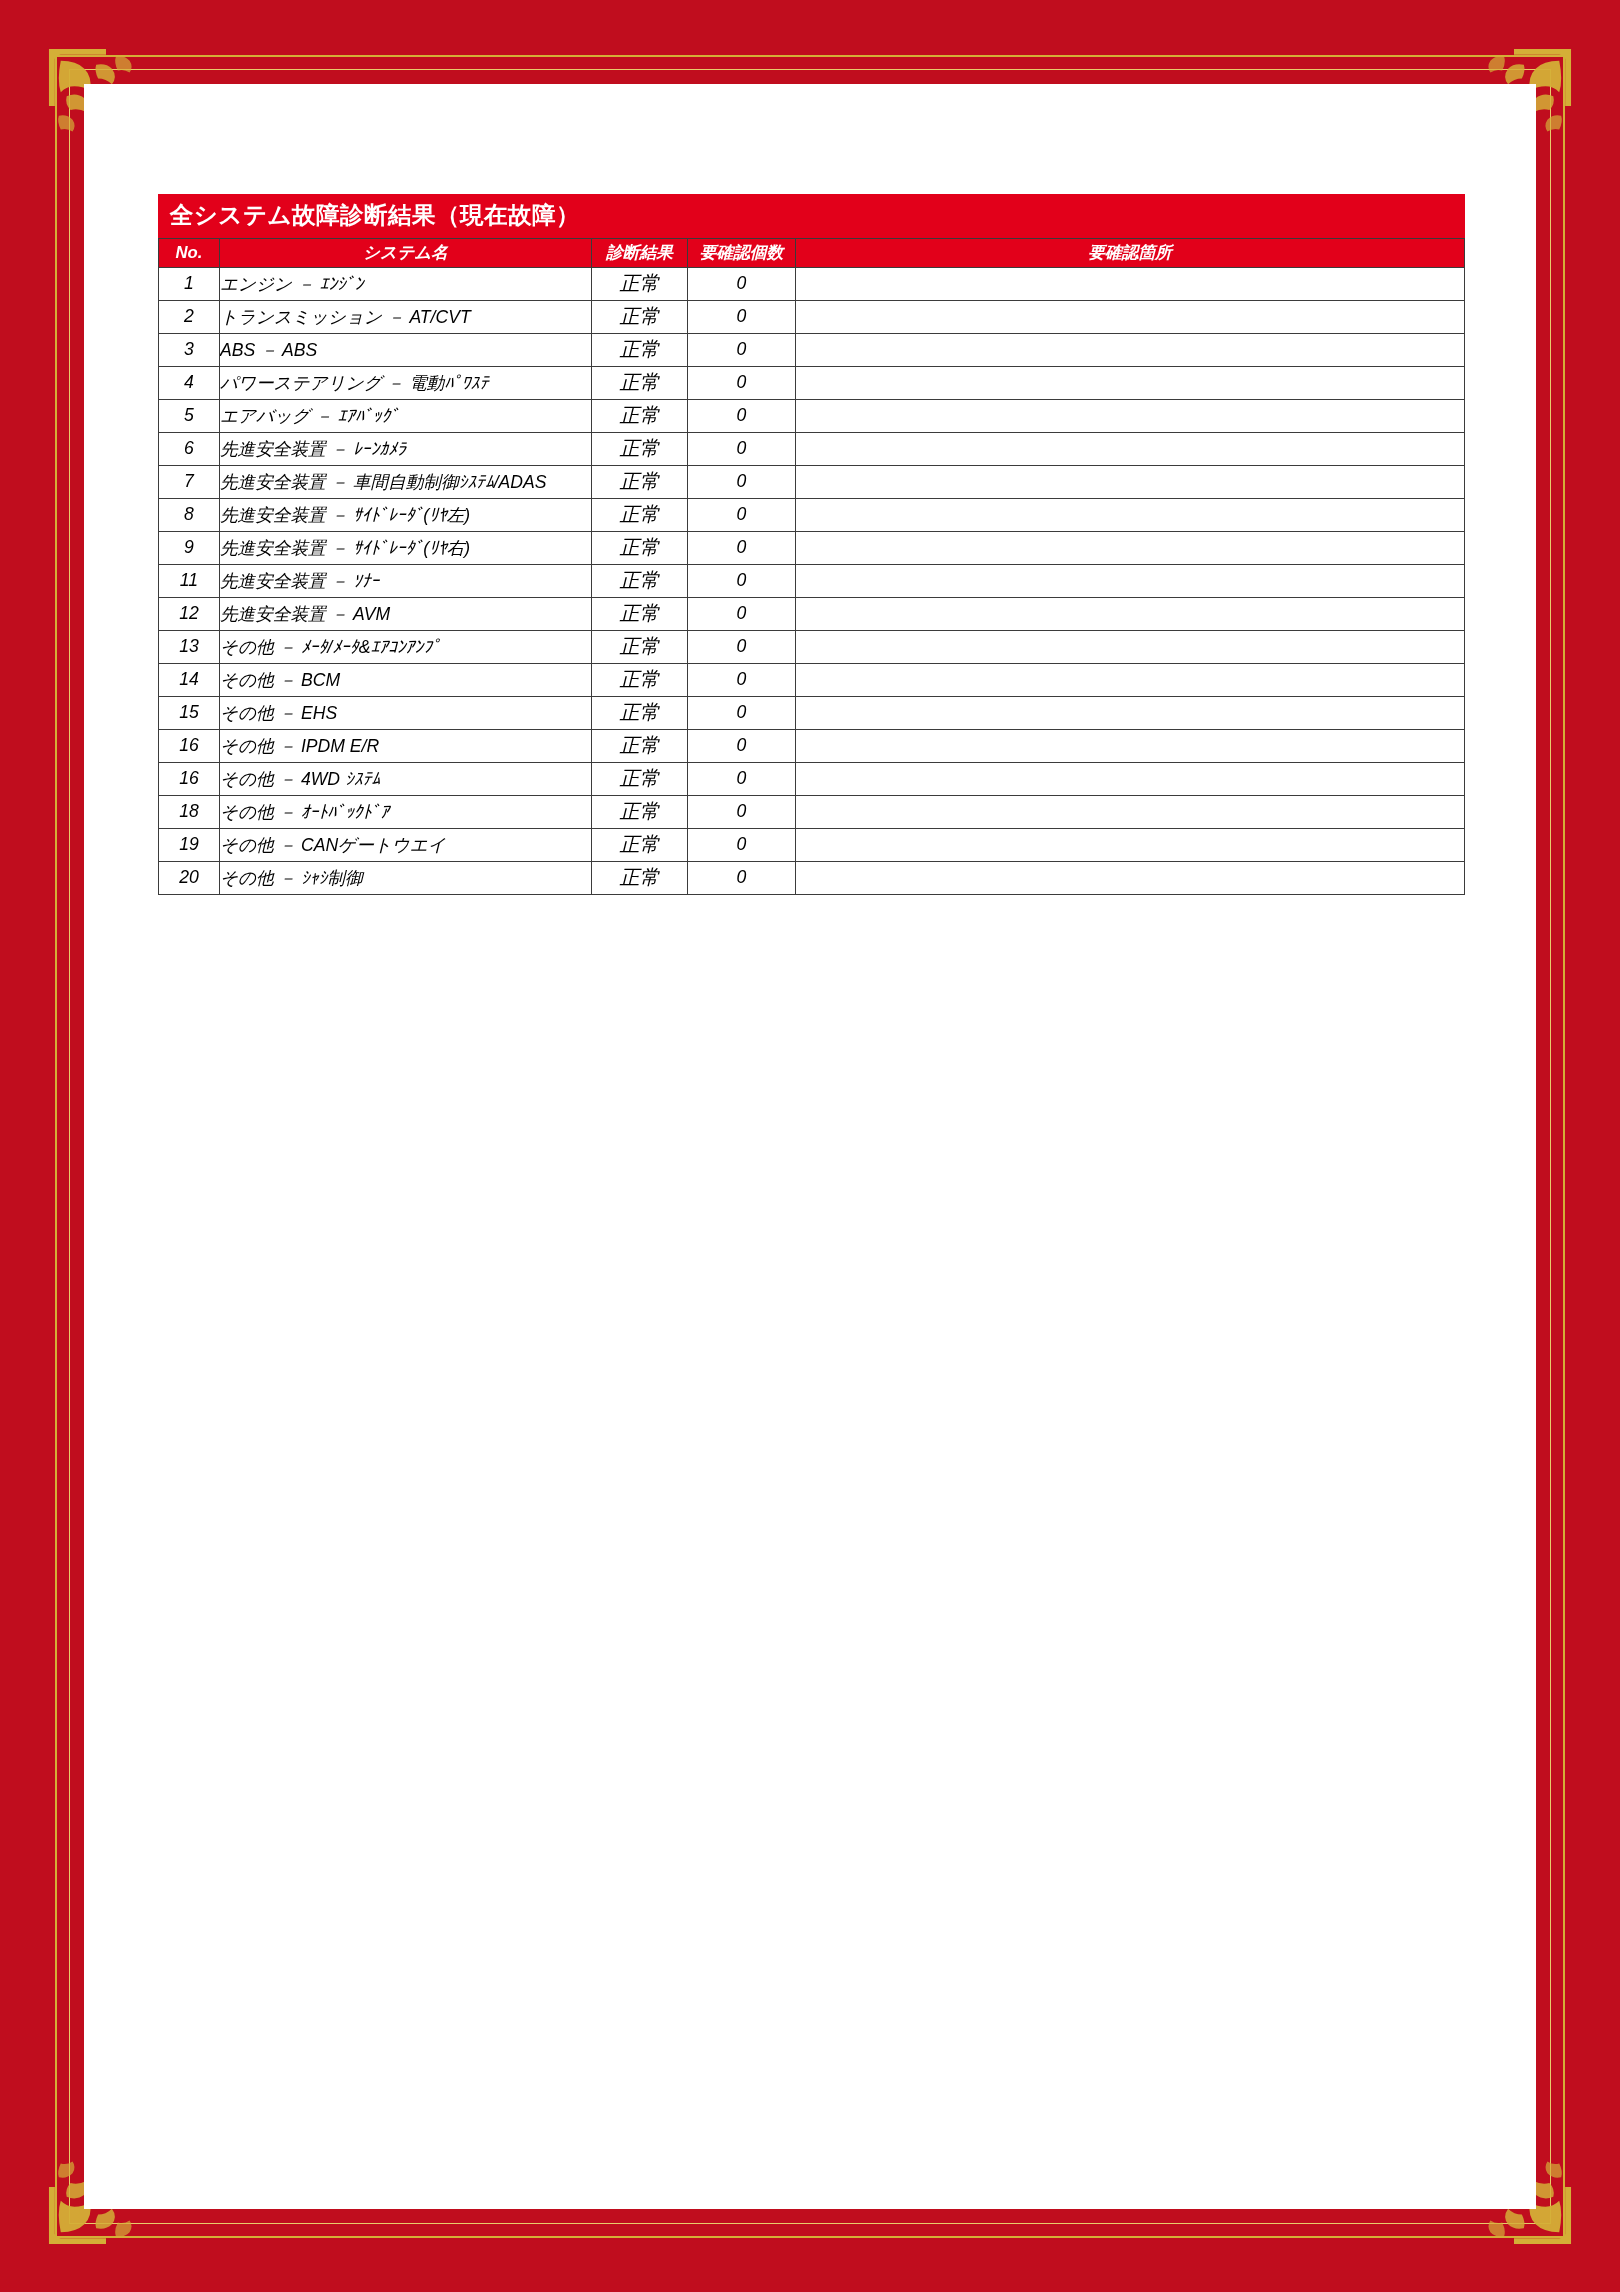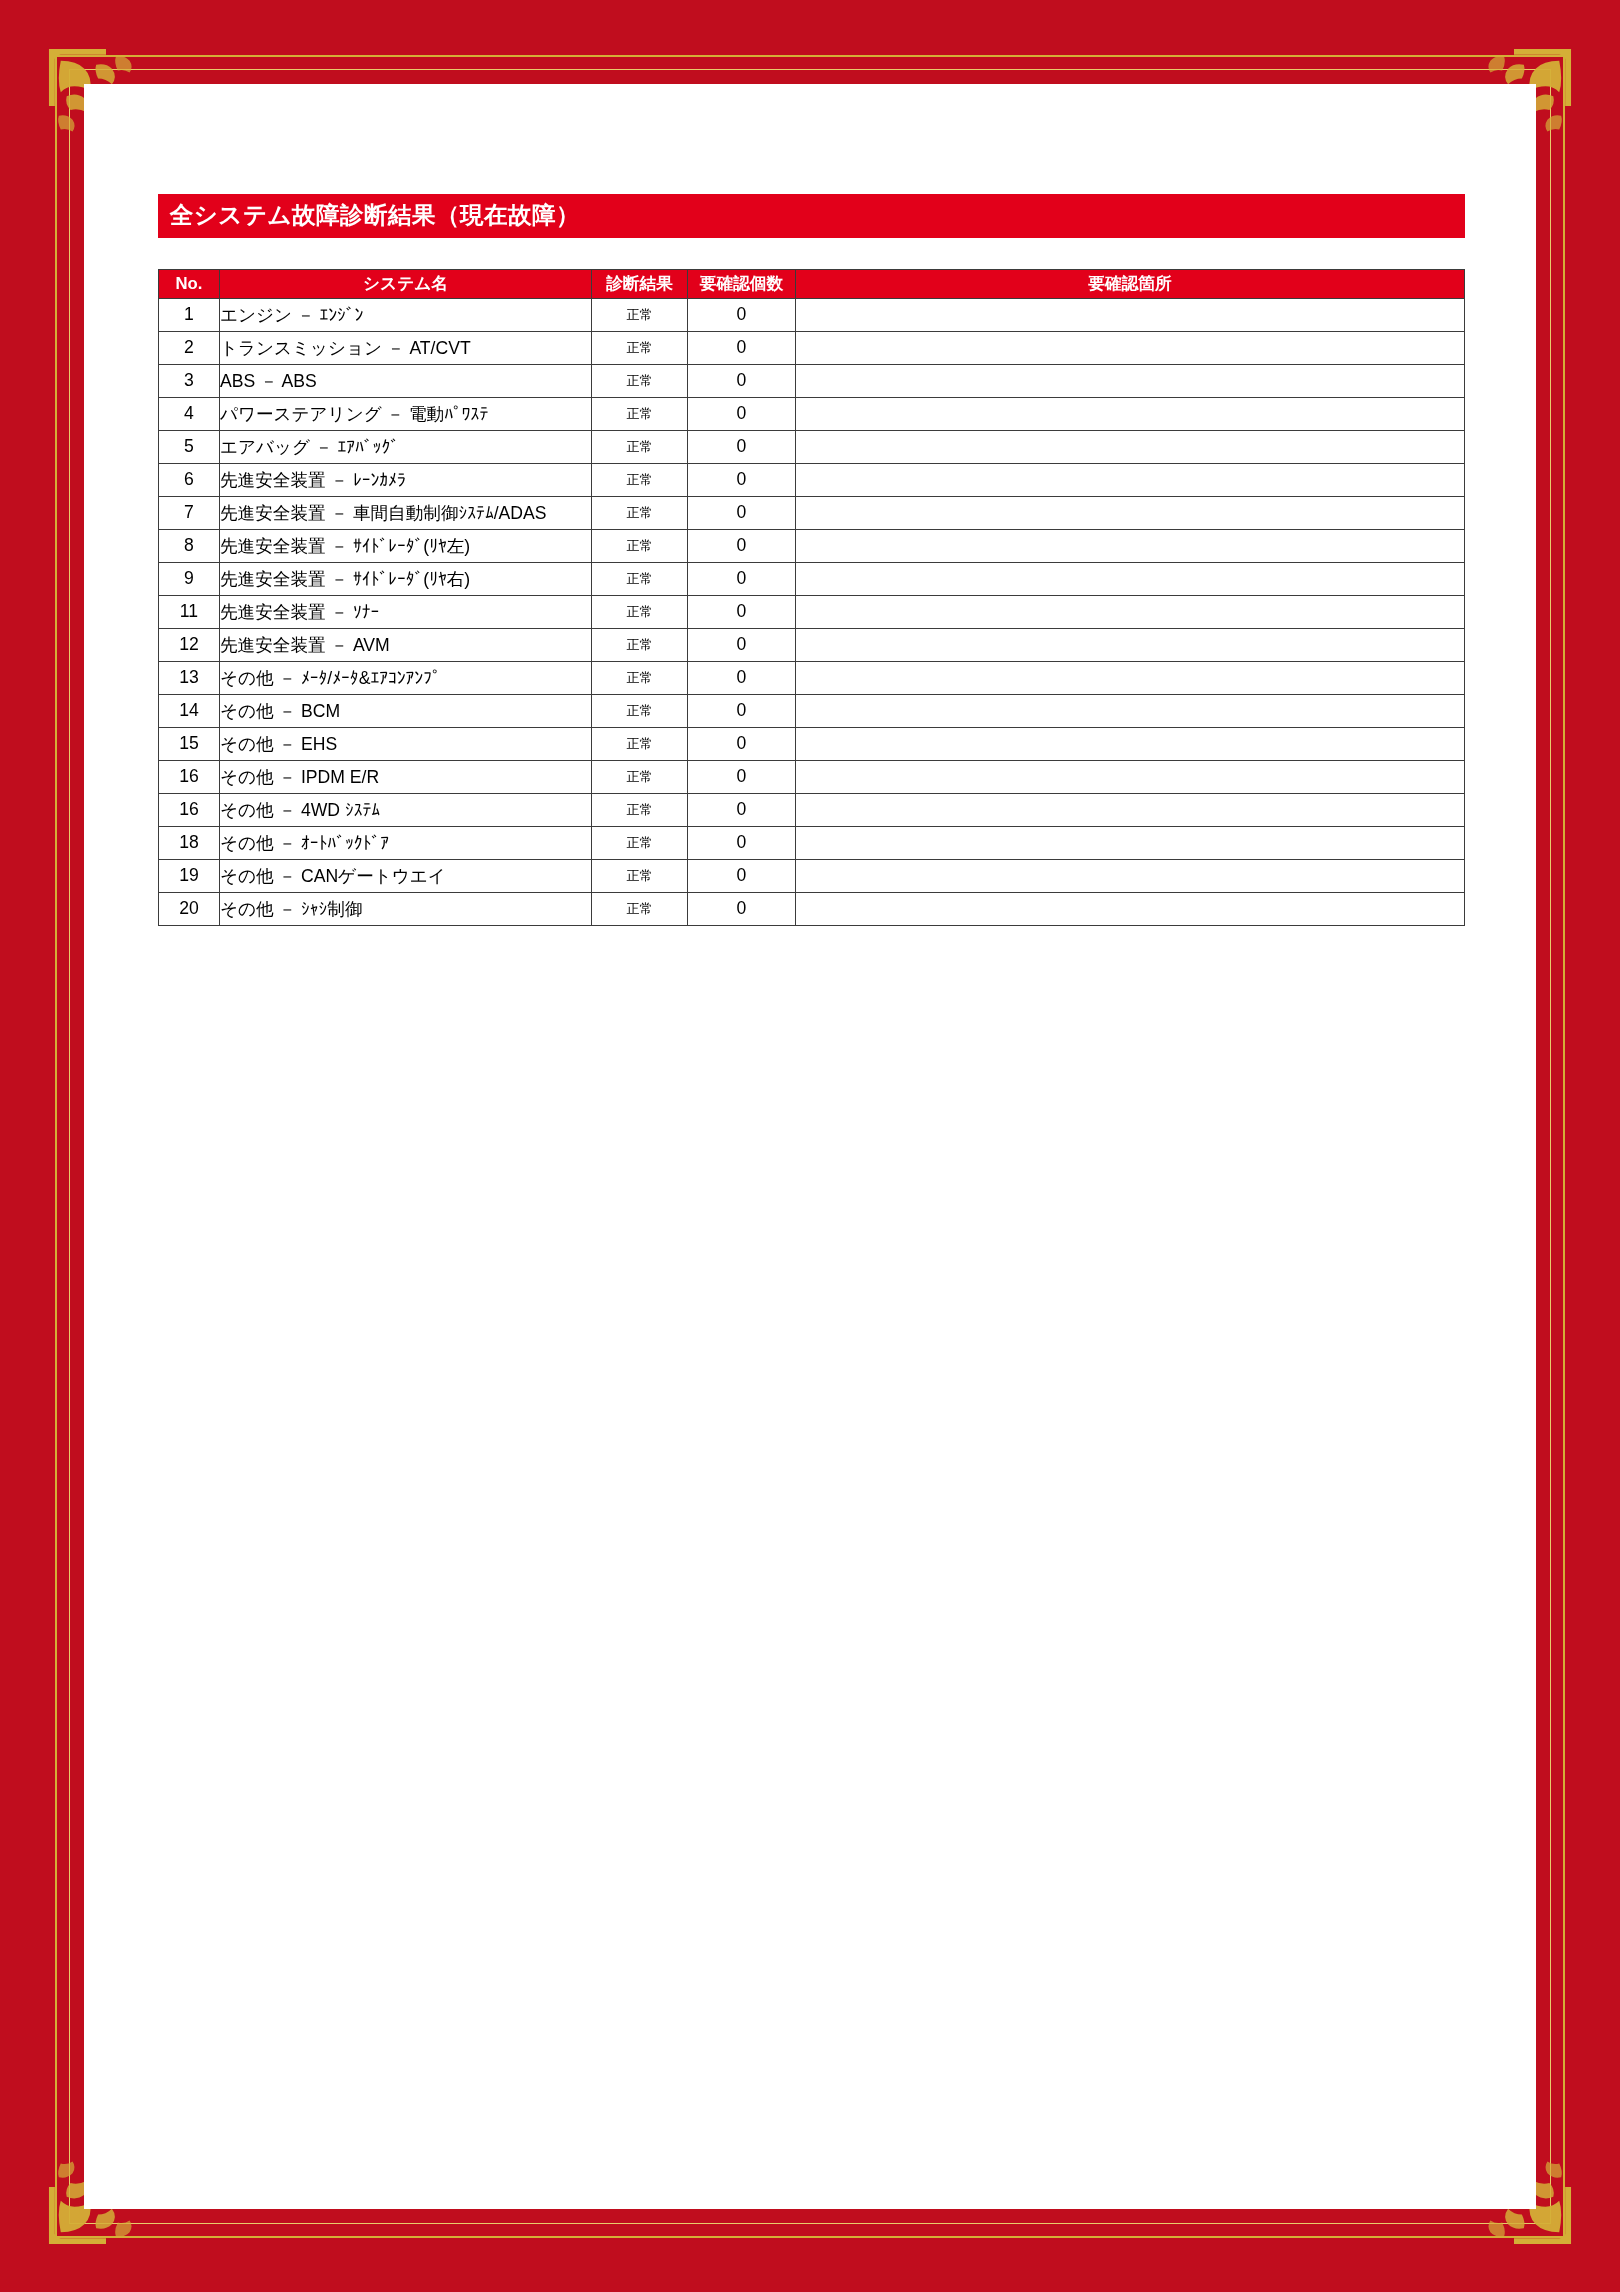--- a/index.html
+++ b/index.html
@@ -79,25 +79,25 @@
     font-weight: bold;
     letter-spacing: 0.5px;
     padding: 7.8px 11.8px 8.8px 11.8px;
     box-sizing: border-box;
     width: 1307px;
     line-height: 1.15;
     margin-top: 32px;
   }
 
   table.diag {
-    margin-top: 31px;
     border-collapse: collapse;
     width: 1307px;
     table-layout: fixed;
     font-size: 17.6px;
+    font-style: italic;
   }
   table.diag th,
   table.diag td {
     border: 1px solid #3b3b3b;
     box-sizing: border-box;
     padding: 0;
     height: 33px;
     vertical-align: middle;
   }
   table.diag thead th {
@@ -123,21 +123,21 @@
   td.system {
     text-align: left;
     padding-left: 8.8px;
     font-size: 17.6px;
     color: #000;
     white-space: nowrap;
     overflow: hidden;
   }
   td.result {
     text-align: center;
-    font-size: 13px;
+    font-size: 20px;
     color: #000;
   }
   td.count {
     text-align: center;
     font-size: 17.6px;
     color: #000;
   }
   td.place {
     text-align: left;
     padding-left: 7.8px;

